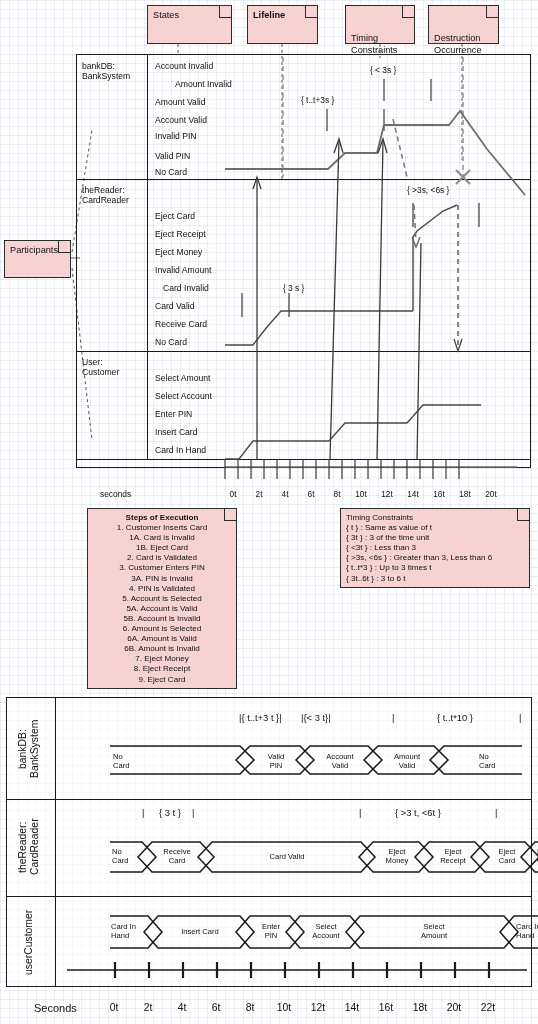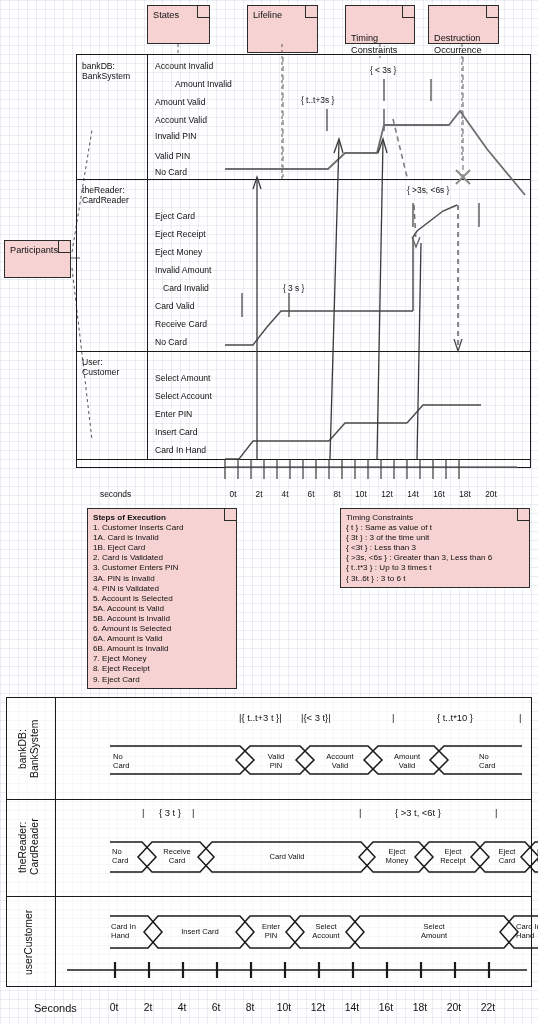--- a/index.html
+++ b/index.html
@@ -61,25 +61,25 @@
   .hexlbl{
     position:absolute;font-size:7.6px;line-height:8.6px;text-align:center;color:#111;
   }
   .lowc{position:absolute;font-size:9.4px;color:#111;white-space:nowrap;}
   .secs-cap{position:absolute;font-size:11px;color:#111;}
   .secs-lbl{position:absolute;font-size:10.4px;color:#111;text-align:center;width:22px;}
 </style>
 </head>
 <body>
 
-<div class="note" style="left:147px;top:5px;width:63px;height:39px;">
+<div class="note" style="left:147px;top:5px;width:85px;height:39px;">
   <div class="fold"></div>
   <span>States</span>
 </div>
-<div class="note" style="left:247px;top:5px;width:71px;height:48px;">
+<div class="note" style="left:247px;top:5px;width:71px;height:39px;font-weight:bold;">
   <div class="fold"></div>
   <span>Lifeline</span>
 </div>
 <div class="note" style="left:345px;top:5px;width:70px;height:39px;white-space:pre-line;">
   <div class="fold"></div>
   <span>Timing
 Constraints</span>
 </div>
 <div class="note" style="left:428px;top:5px;width:71px;height:39px;white-space:pre-line;">
   <div class="fold"></div>
@@ -241,21 +241,21 @@
 <div class="tick-lbl" style="left:276px;top:489px;">4t</div>
 <div class="tick-lbl" style="left:302px;top:489px;">6t</div>
 <div class="tick-lbl" style="left:328px;top:489px;">8t</div>
 <div class="tick-lbl" style="left:352px;top:489px;">10t</div>
 <div class="tick-lbl" style="left:378px;top:489px;">12t</div>
 <div class="tick-lbl" style="left:404px;top:489px;">14t</div>
 <div class="tick-lbl" style="left:430px;top:489px;">16t</div>
 <div class="tick-lbl" style="left:456px;top:489px;">18t</div>
 <div class="tick-lbl" style="left:482px;top:489px;">20t</div>
 
-<div class="note big" style="left:87px;top:508px;width:150px;height:181px;">
+<div class="note big" style="left:87px;top:508px;width:150px;height:181px;text-align:center;">
   <div class="fold"></div>
   <div class="ttl">Steps of Execution</div>
   <div>1. Customer Inserts Card</div>
   <div>1A. Card is Invalid</div>
   <div>1B. Eject Card</div>
   <div>2. Card is Validated</div>
   <div>3. Customer Enters PIN</div>
   <div>3A. PIN is Invalid</div>
   <div>4. PIN is Validated</div>
   <div>5. Account is Selected</div>

